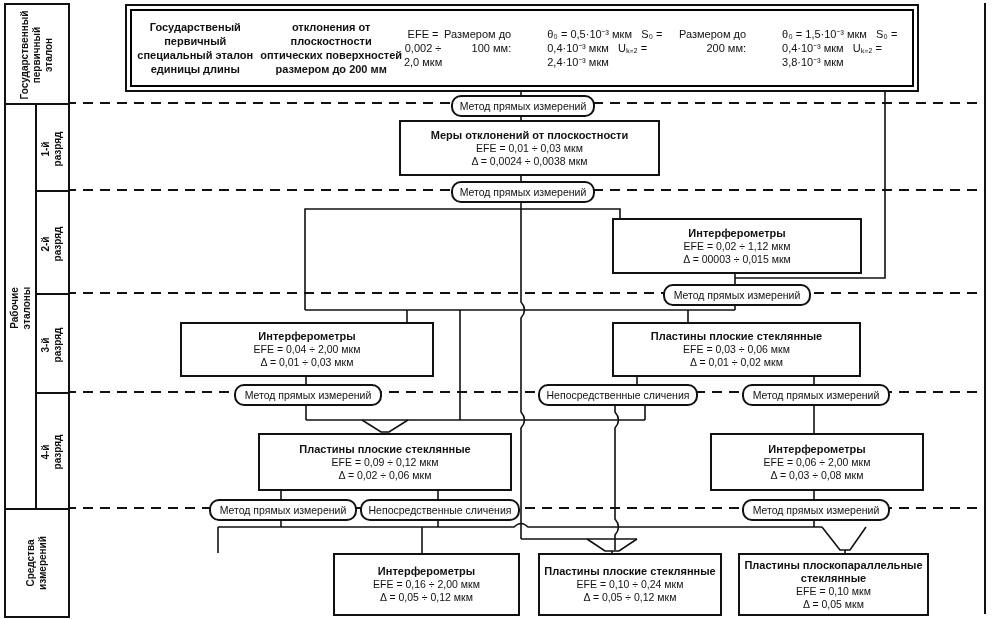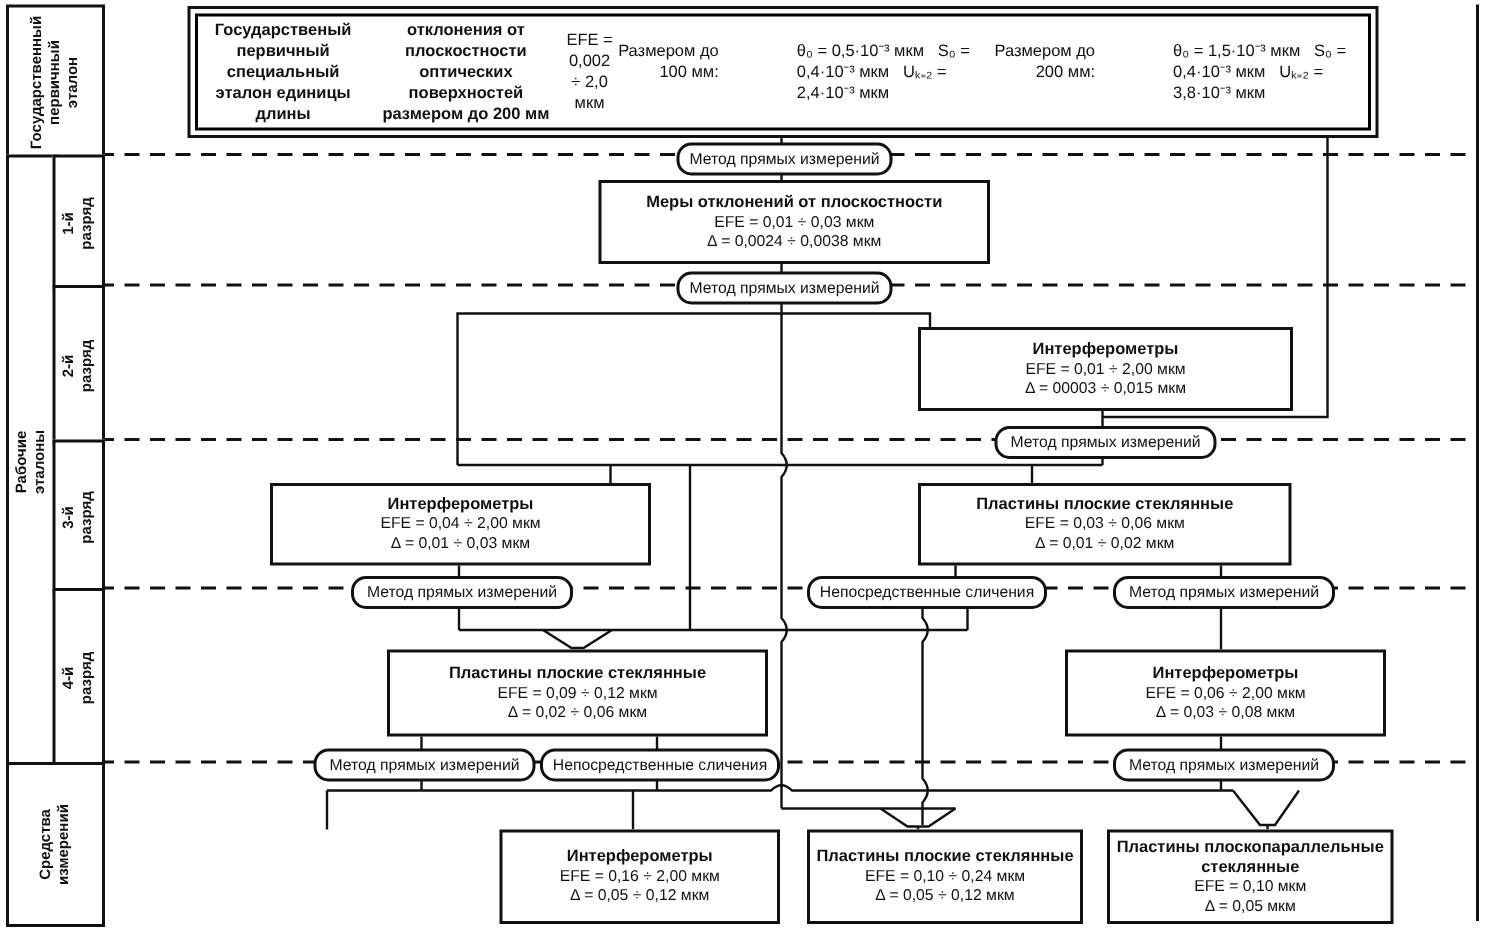--- a/index.html
+++ b/index.html
@@ -16,21 +16,21 @@
   .scell{position:absolute;z-index:2;border:2px solid #111;background:#fff;
          display:flex;align-items:center;justify-content:center;overflow:visible;}
   .vt{transform:rotate(-90deg);transform-origin:center;font-weight:bold;font-size:10px;
       line-height:12px;text-align:center;}
   .topbox{position:absolute;z-index:2;left:125px;top:4px;width:790px;height:84px;
           border:2px solid #111;background:#fff;}
   .topbox .inner{position:absolute;left:3px;top:3px;right:3px;bottom:3px;border:2px solid #000000;
           display:flex;flex-direction:row;justify-content:center;align-items:center;
           font-size:11px;line-height:14px;text-align:center;}
   .topbox .tt{font-weight:bold;}
-  .frow{display:flex;gap:32px;align-items:baseline;}
+  .frow{display:flex;gap:16px;align-items:baseline;}
   .frow .lab{width:150px;text-align:right;}
   .frow .frm{text-align:left;margin-left:20px;}
 </style>
 </head>
 <body>
 
 <div id="stage">
 
   <svg class="lines" width="1000" height="619" viewBox="0 0 1000 619">
     <g stroke="#111" fill="none">
@@ -116,21 +116,21 @@
   </div>
 
   <div class="box" style="left:399px;top:120px;width:257px;height:52px;">
     <div class="t">Меры отклонений от плоскостности</div>
     <div>EFE = 0,01 ÷ 0,03 мкм</div>
     <div>Δ = 0,0024 ÷ 0,0038 мкм</div>
   </div>
 
   <div class="box" style="left:612px;top:218px;width:246px;height:52px;">
     <div class="t">Интерферометры</div>
-    <div>EFE = 0,01 ÷ 2,00 мкм</div>
+    <div>EFE = 0,02 ÷ 1,12 мкм</div>
     <div>Δ = 00003 ÷ 0,015 мкм</div>
   </div>
 
   <div class="box" style="left:180px;top:322px;width:250px;height:51px;">
     <div class="t">Интерферометры</div>
     <div>EFE = 0,04 ÷ 2,00 мкм</div>
     <div>Δ = 0,01 ÷ 0,03 мкм</div>
   </div>
   <div class="box" style="left:612px;top:322px;width:245px;height:51px;">
     <div class="t">Пластины плоские стеклянные</div>

